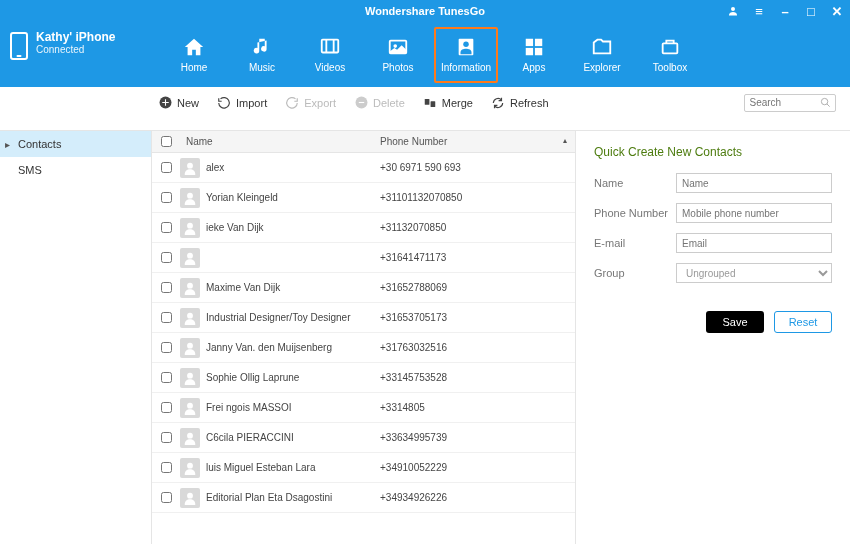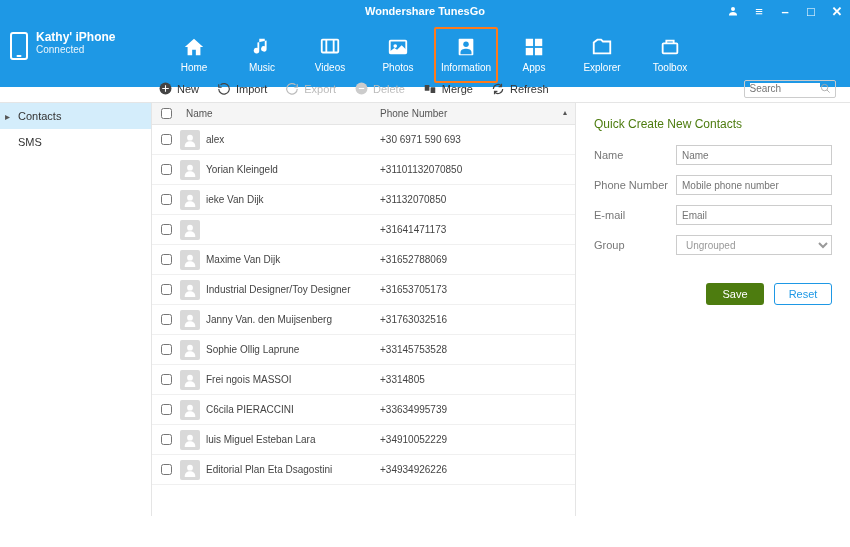--- a/index.html
+++ b/index.html
@@ -15,21 +15,21 @@
 .device .phone-icon::after { content: ''; position: absolute; bottom: 1px; left: 50%; transform: translateX(-50%); width: 5px; height: 2px; background: #fff; border-radius: 1px; }
 .device-name { font-size: 12px; font-weight: bold; }
 .device-status { font-size: 10px; opacity: 0.9; }
 
 .nav { flex: 1; display: flex; align-items: center; padding-left: 10px; gap: 4px; }
 .nav-item { width: 64px; height: 56px; display: flex; flex-direction: column; align-items: center; justify-content: center; color: #fff; font-size: 10px; gap: 4px; cursor: pointer; border-radius: 2px; }
 .nav-item.active { border: 2px solid #ff7a1a; }
 .nav-icon { width: 26px; height: 22px; display: flex; align-items: center; justify-content: center; }
 .nav-icon svg { fill: #fff; }
 
-.toolbar { height: 16px; border-bottom: 1px solid #e5e5e5; display: flex; align-items: center; padding: 0 10px 12px 158px; gap: 18px; position: relative; }
+.toolbar { height: 44px; border-bottom: 1px solid #e5e5e5; display: flex; align-items: center; padding: 0 10px 12px 158px; gap: 18px; position: relative; }
 .tool { display: flex; align-items: center; gap: 5px; font-size: 11px; color: #333; cursor: pointer; }
 .tool.disabled { color: #bbb; cursor: default; }
 .tool-icon { width: 14px; height: 14px; display: flex; align-items: center; justify-content: center; }
 .search-box { position: absolute; right: 14px; width: 92px; height: 18px; border: 1px solid #ccc; border-radius: 2px; display: flex; align-items: center; padding: 0 4px; justify-content: center; }
 .search-box input { border: none; outline: none; font-size: 10px; width: 70px; color: #999; }
 
 .body { display: flex; height: 413px; }
 
 .sidebar { width: 152px; border-right: 1px solid #e5e5e5; }
 .side-item { height: 26px; display: flex; align-items: center; padding-left: 18px; font-size: 11px; color: #333; cursor: pointer; }
@@ -51,21 +51,21 @@
 .row .nm { width: 174px; }
 .row .ph { flex: 1; }
 
 .panel { flex: 1; padding: 14px 18px; font-size: 11px; color: #555; }
 .panel-title { font-size: 12px; color: #4d7c0f; margin-bottom: 14px; }
 .field { display: flex; align-items: center; margin-bottom: 10px; }
 .field label { width: 82px; color: #777; }
 .field input, .field select { flex: 1; height: 20px; border: 1px solid #ccc; padding: 0 5px; font-size: 10px; color: #999; background: #fff; }
 .panel-btns { display: flex; justify-content: flex-end; gap: 10px; margin-top: 28px; }
 .btn { width: 58px; height: 22px; border-radius: 3px; font-size: 11px; display: flex; align-items: center; justify-content: center; cursor: pointer; }
-.btn-save { background: #4d7c0f; color: #fff; border: none; }
+.btn-save { background: #000000; color: #fff; border: none; }
 .btn-reset { background: #fff; color: #1e98e5; border: 1px solid #1e98e5; }
 
 .status { height: 17px; border-top: 1px solid #e5e5e5; display: flex; align-items: center; justify-content: center; font-size: 10px; color: #666; margin-top: 48px; }
 
 input[type=checkbox] { width: 11px; height: 11px; }
 </style>
 </head>
 <body>
 
 <div class="titlebar">

